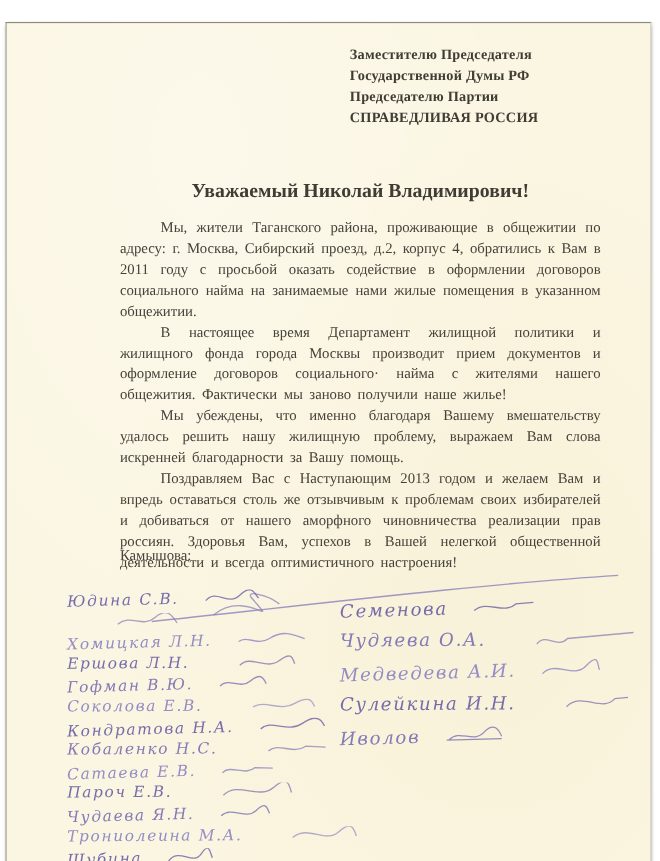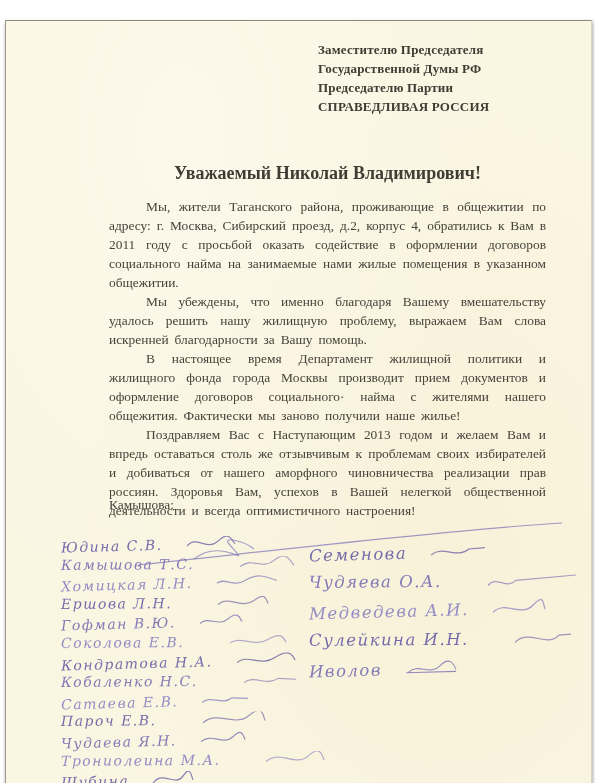--- a/index.html
+++ b/index.html
@@ -73,41 +73,40 @@
     <div>Заместителю Председателя</div>
     <div>Государственной Думы РФ</div>
     <div>Председателю Партии</div>
     <div>СПРАВЕДЛИВАЯ РОССИЯ</div>
   </div>
 
   <div class="salutation">Уважаемый Николай Владимирович!</div>
 
   <div class="bodytext">
     <p>Мы, жители Таганского района, проживающие в общежитии по адресу: г. Москва, Сибирский проезд, д.2, корпус 4, обратились к Вам в 2011 году с просьбой оказать содействие в оформлении договоров социального найма на занимаемые нами жилые помещения в указанном общежитии.</p>
+    <p>В настоящее время Департамент жилищной политики и жилищного фонда города Москвы производит прием документов и оформление договоров социального· найма с жителями нашего общежития. Фактически мы заново получили наше жилье!</p>
     <p>Мы убеждены, что именно благодаря Вашему вмешательству удалось решить нашу жилищную проблему, выражаем Вам слова искренней благодарности за Вашу помощь.</p>
-    <p>В настоящее время Департамент жилищной политики и жилищного фонда города Москвы производит прием документов и оформление договоров социального· найма с жителями нашего общежития. Фактически мы заново получили наше жилье!</p>
     <p>Поздравляем Вас с Наступающим 2013 годом и желаем Вам и впредь оставаться столь же отзывчивым к проблемам своих избирателей и добиваться от нашего аморфного чиновничества реализации прав россиян. Здоровья Вам, успехов в Вашей нелегкой общественной деятельности и всегда оптимистичного настроения!</p>
   </div>
 
   <div class="signatures-label">Камышова:</div>
 
   <svg class="long-flourish" width="432" height="56" viewBox="0 0 432 56">
     <path d="M4 50 C 120 38, 300 16, 428 8" fill="none" stroke="currentColor" stroke-width="1.2" opacity=".8"></path>
     <path d="M60 44 C 90 20, 120 58, 96 30 C 86 20, 110 26, 120 34" fill="none" stroke="currentColor" stroke-width="1.2" opacity=".75"></path>
   </svg>
 
   <div class="sig-col sig-col-left">
     <div class="sig-row">
       <span class="sig-name">Юдина С.В.</span>
       <svg class="sig-flourish" width="52" height="14" viewBox="0 0 52 14">
           <path d="M2 9 C 12 -2, 22 15, 33 5 S 46 3, 50 8" fill="none" stroke="currentColor" stroke-width="1.2"></path>
         </svg>
     </div>
     <div class="sig-row">
-      <span class="sig-name">Камышова Т.С.</span>
       <svg class="sig-flourish" width="58" height="14" viewBox="0 0 58 14">
           <path d="M2 10 C 14 0, 24 14, 36 4 S 52 4, 56 9" fill="none" stroke="currentColor" stroke-width="1.2"></path>
         </svg>
     </div>
     <div class="sig-row">
       <span class="sig-name">Хомицкая Л.Н.</span>
       <svg class="sig-flourish" width="64" height="14" viewBox="0 0 64 14">
           <path d="M2 8 C 10 2, 18 13, 30 6 S 50 2, 62 7" fill="none" stroke="currentColor" stroke-width="1.2"></path>
         </svg>
     </div>

